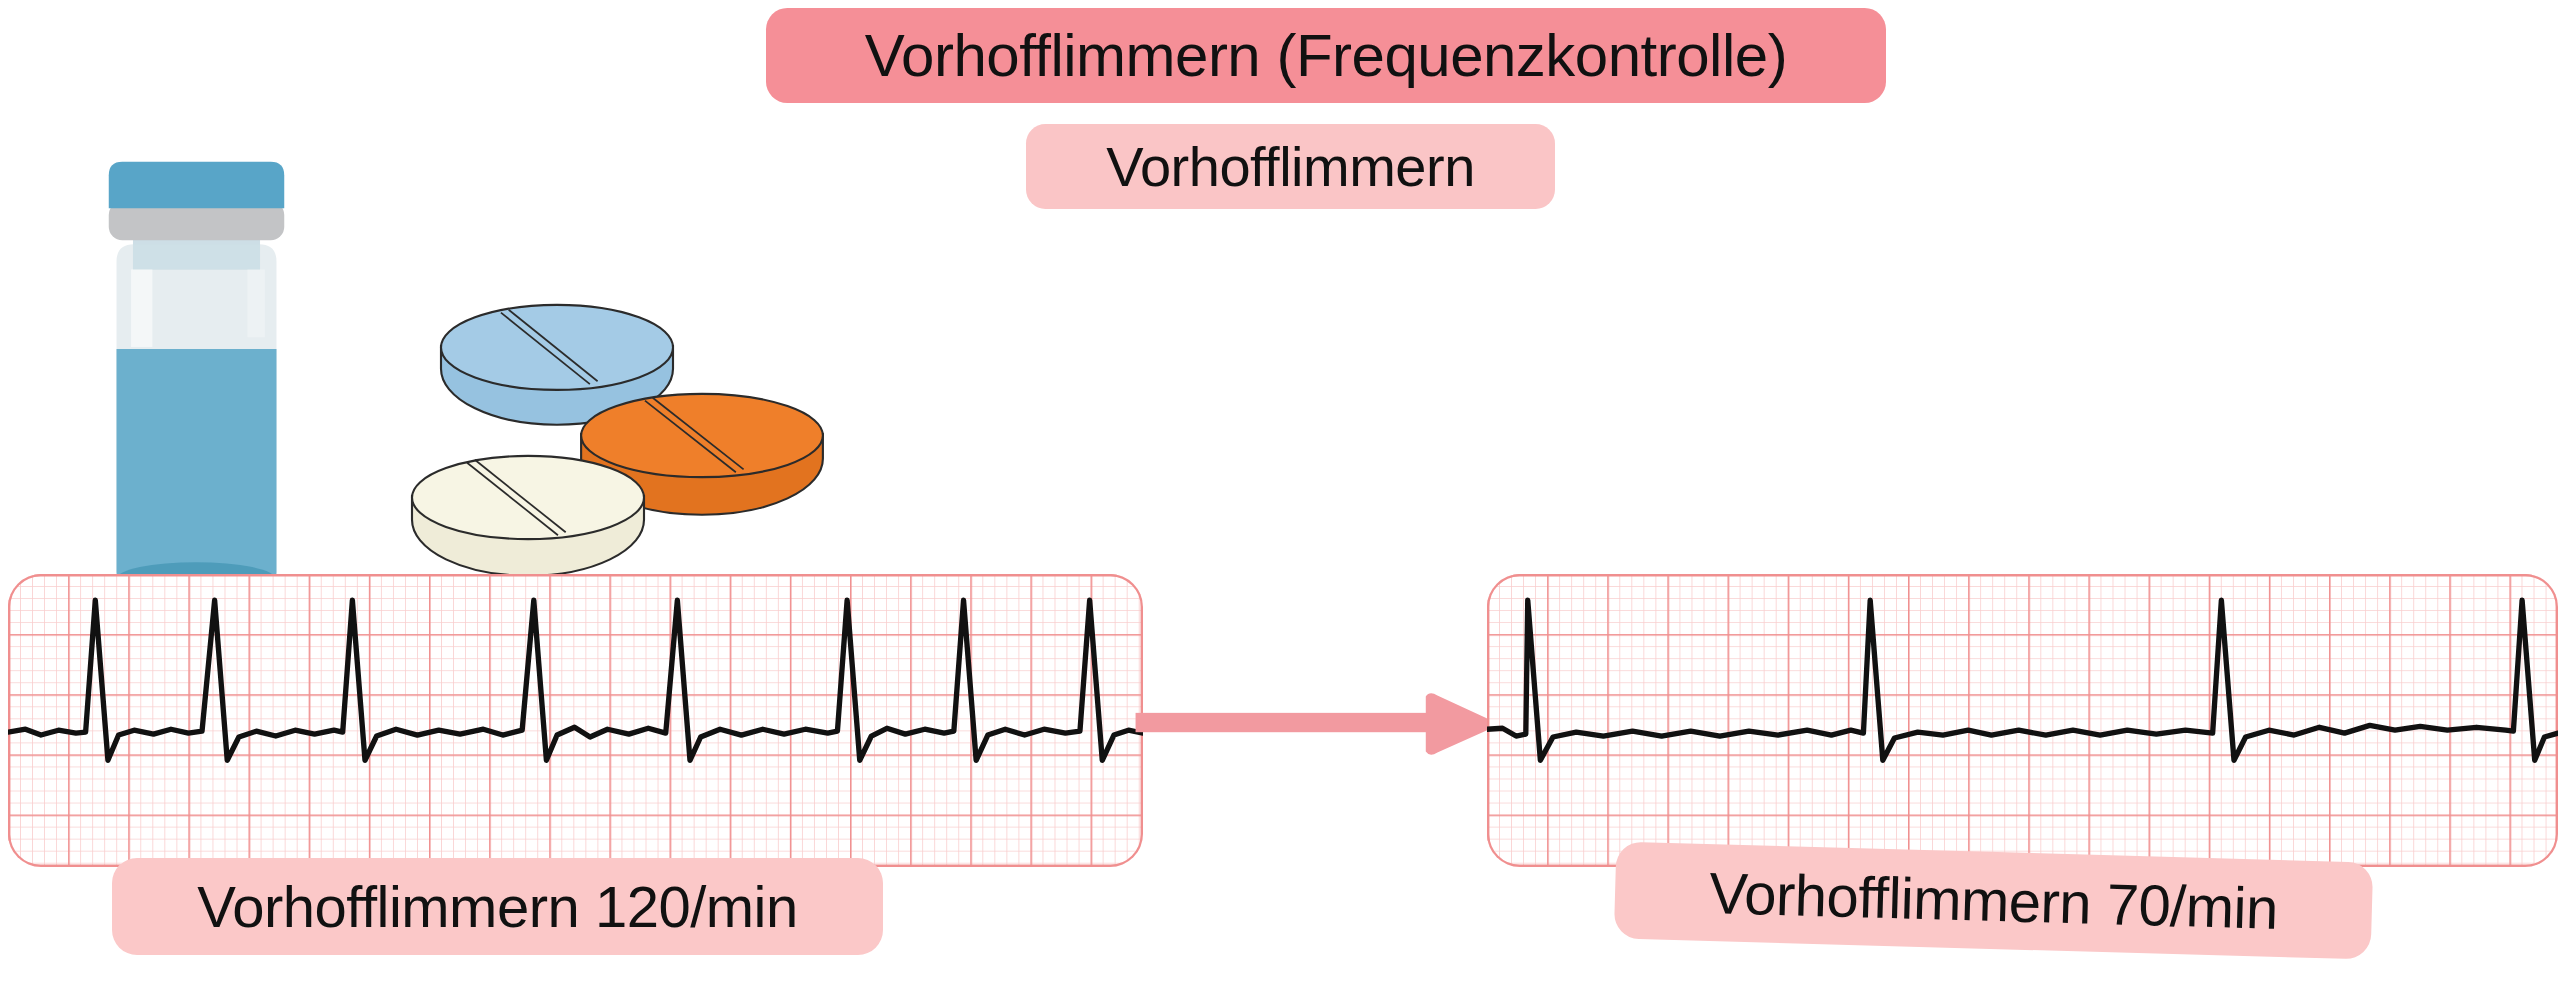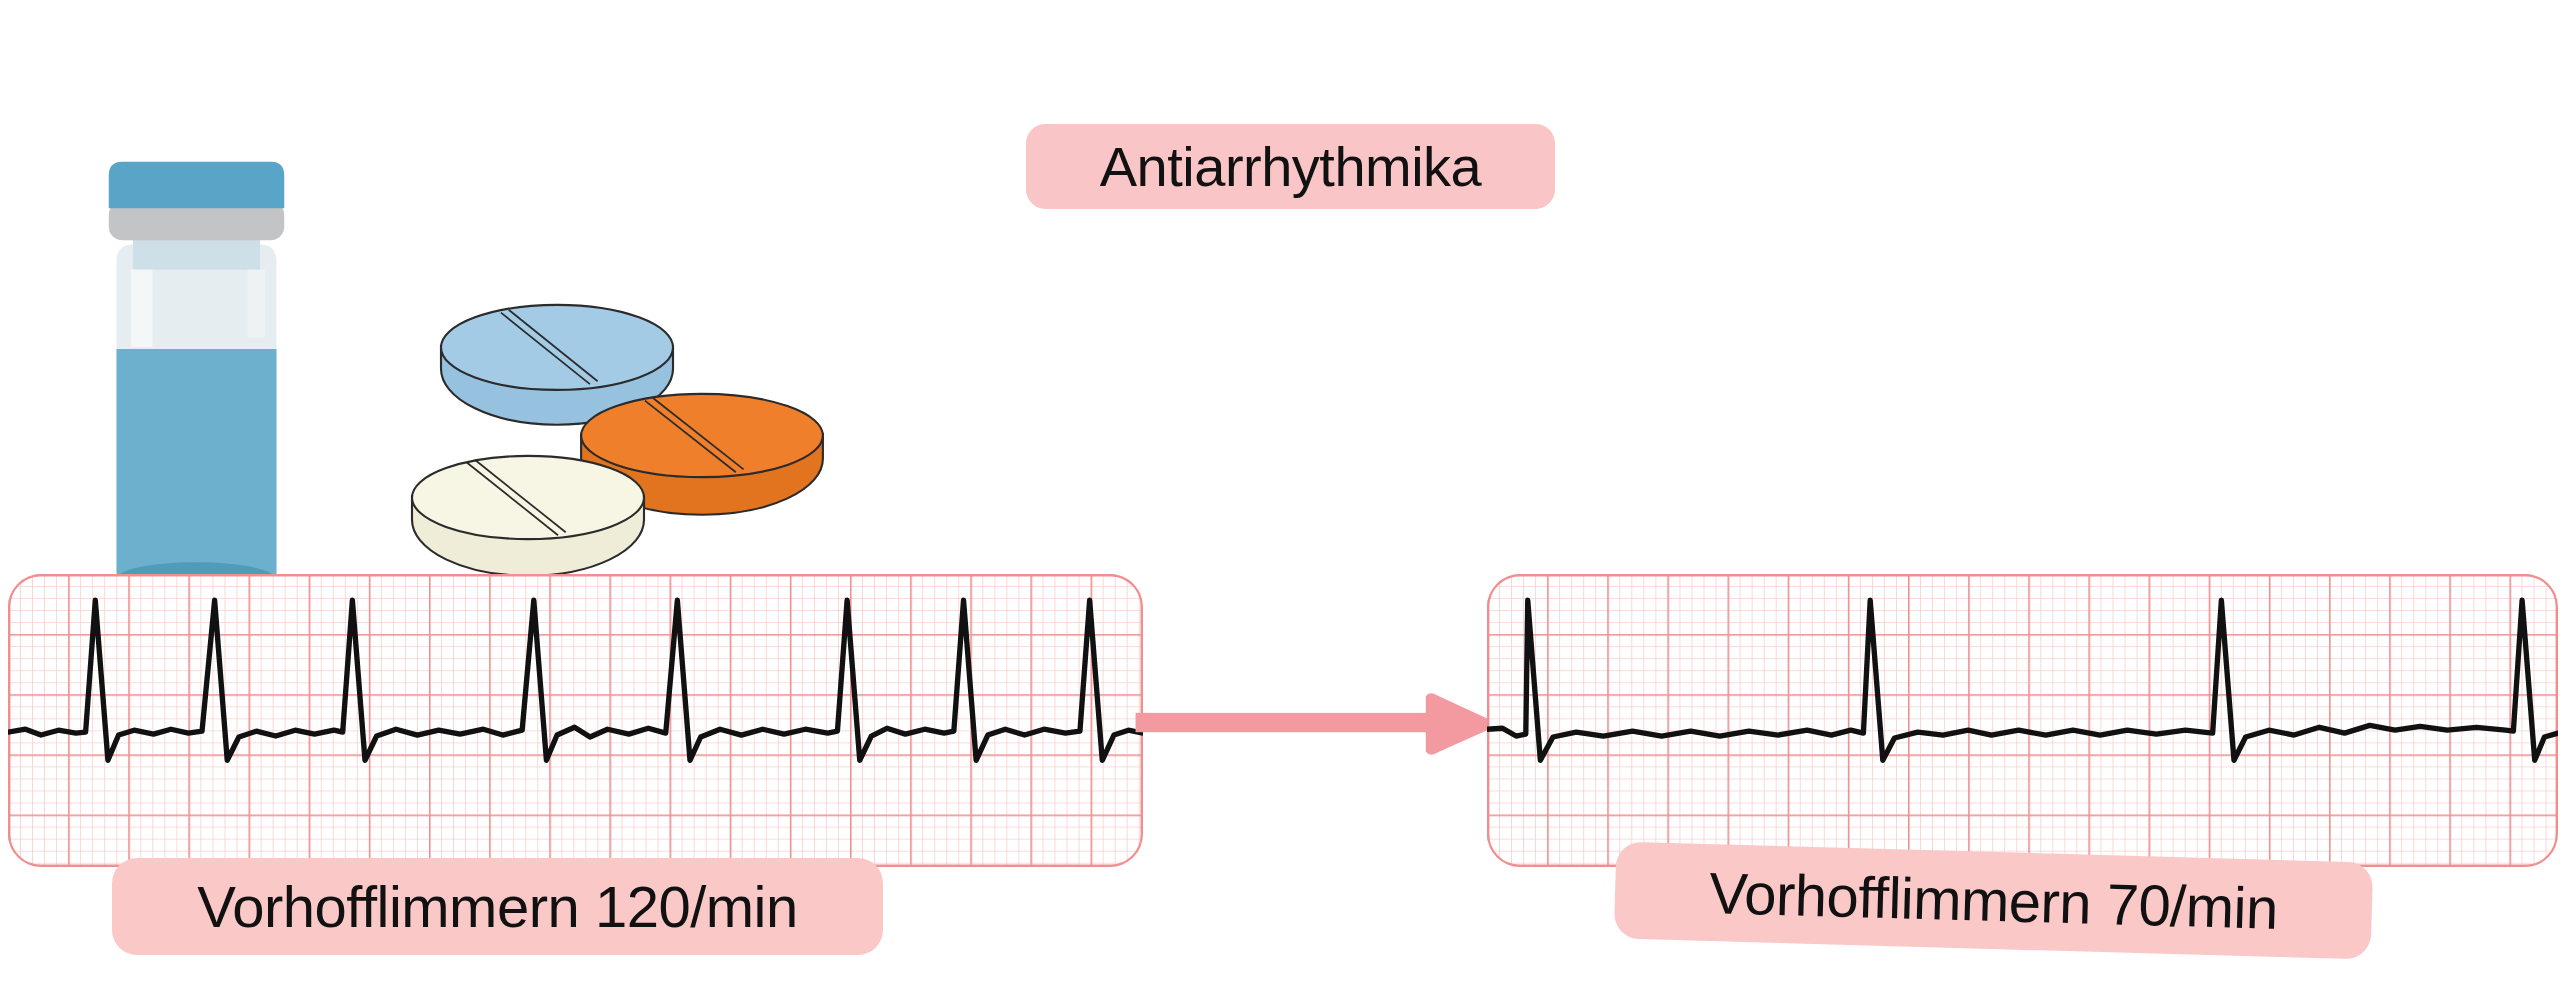--- a/index.html
+++ b/index.html
@@ -83,23 +83,26 @@
   
   #tablet-blue   { left: 435px; top: 301px; width: 244px; height: 145px; }
   #tablet-orange { left: 575px; top: 391px; width: 254px; height: 147px; }
   #tablet-white  { left: 407px; top: 454px; width: 242px; height: 145px; }
 </style>
 </head>
 <body>
 
 <div id="stage">
 
+  <div class="pill" id="title-pill">
+    <span>Vorhofflimmern (Frequenzkontrolle)</span>
+  </div>
 
   <div class="pill" id="subtitle-pill">
-    <span>Antiarrhythmika</span>
+    <span>Vorhofflimmern</span>
   </div>
 
   <div class="abs" id="vial">
     <svg viewBox="0 0 215 460" class="ecg-svg">
 
       <path d="M25 110 q0 -18 18 -18 h129 q18 0 18 18 v320 q0 22 -22 22 h-121 q-22 0 -22 -22 z" fill="#e6edf0"></path>
 
       <path d="M25 200 h165 v230 q0 22 -22 22 h-121 q-22 0 -22 -22 z" fill="#6cb0cd"></path>
 
       <ellipse cx="107" cy="437" rx="82" ry="17" fill="#4e9cba"></ellipse>

